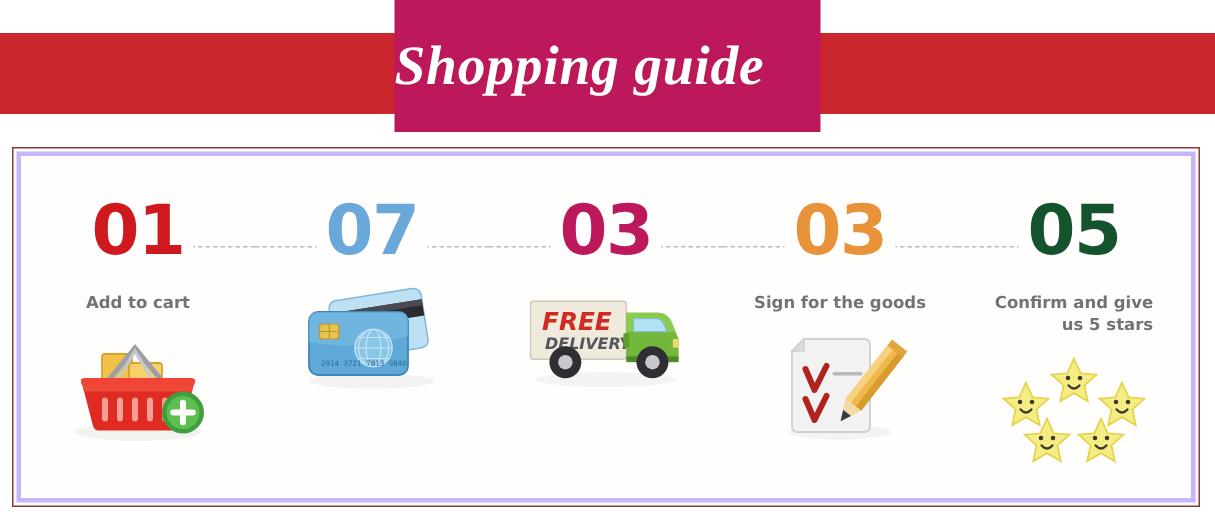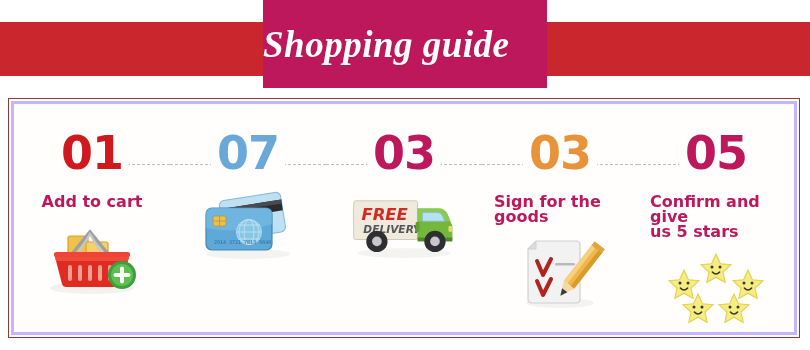--- a/index.html
+++ b/index.html
@@ -115,26 +115,26 @@
     top: 60px;
     height: 0;
     border-top: 1px dashed #bdbdbd;
     z-index: 1;
   }
   .connector.left  { left: 0;   right: 50%; margin-right: 30px; }
   .connector.right { right: 0;  left: 50%;  margin-left: 30px; }
 
   .step-label {
     margin-top: 18px;
-    color: #be185d;
+    color: #737373;
     font-family: "DejaVu Sans", sans-serif;
     font-weight: bold;
-    font-size: 16px;
+    font-size: 11px;
     line-height: 15px;
-    text-align: left;
+    text-align: right;
     max-width: 132px;
     white-space: pre-line;
   }
 
   .step-icon {
     margin-top: 10px;
     width: 120px;
     height: 78px;
     display: flex;
     align-items: center;
@@ -278,21 +278,21 @@
               <path d="M62 52 L68.5 66 L75 52 Z" fill="#f3d9a6"></path>
               <path d="M65.2 59 L68.5 66 L71.8 59 Z" fill="#3a3a3e"></path>
               <rect x="62" y="2" width="13" height="5" fill="#e0a53c"></rect>
             </g>
           </svg>
         </div>
       </div>
 
       <div class="step">
         <div class="connector left"></div>
-        <div class="step-number" style="color:#be185d">05</div>
+        <div class="step-number" style="color:#14532d">05</div>
         <div class="step-label">Confirm and give
 us 5 stars</div>
         <div class="step-icon">
           <svg width="120" height="74" viewBox="0 0 120 74">
             <defs>
               <g id="smileystar">
                 <path d="M0,-15 L4.4,-5.2 L15,-4.2 L7,3 L9.2,13.5 L0,8.2 L-9.2,13.5 L-7,3 L-15,-4.2 L-4.4,-5.2 Z" fill="#f5ec83" stroke="#e3d14a" stroke-width="1.1"></path>
                 <circle cx="-4" cy="-2" r="1.5" fill="#3a3a2a"></circle>
                 <circle cx="4" cy="-2" r="1.5" fill="#3a3a2a"></circle>
                 <path d="M-3.6 3 Q0 7 3.6 3" fill="none" stroke="#3a3a2a" stroke-width="1.6" stroke-linecap="round"></path>

